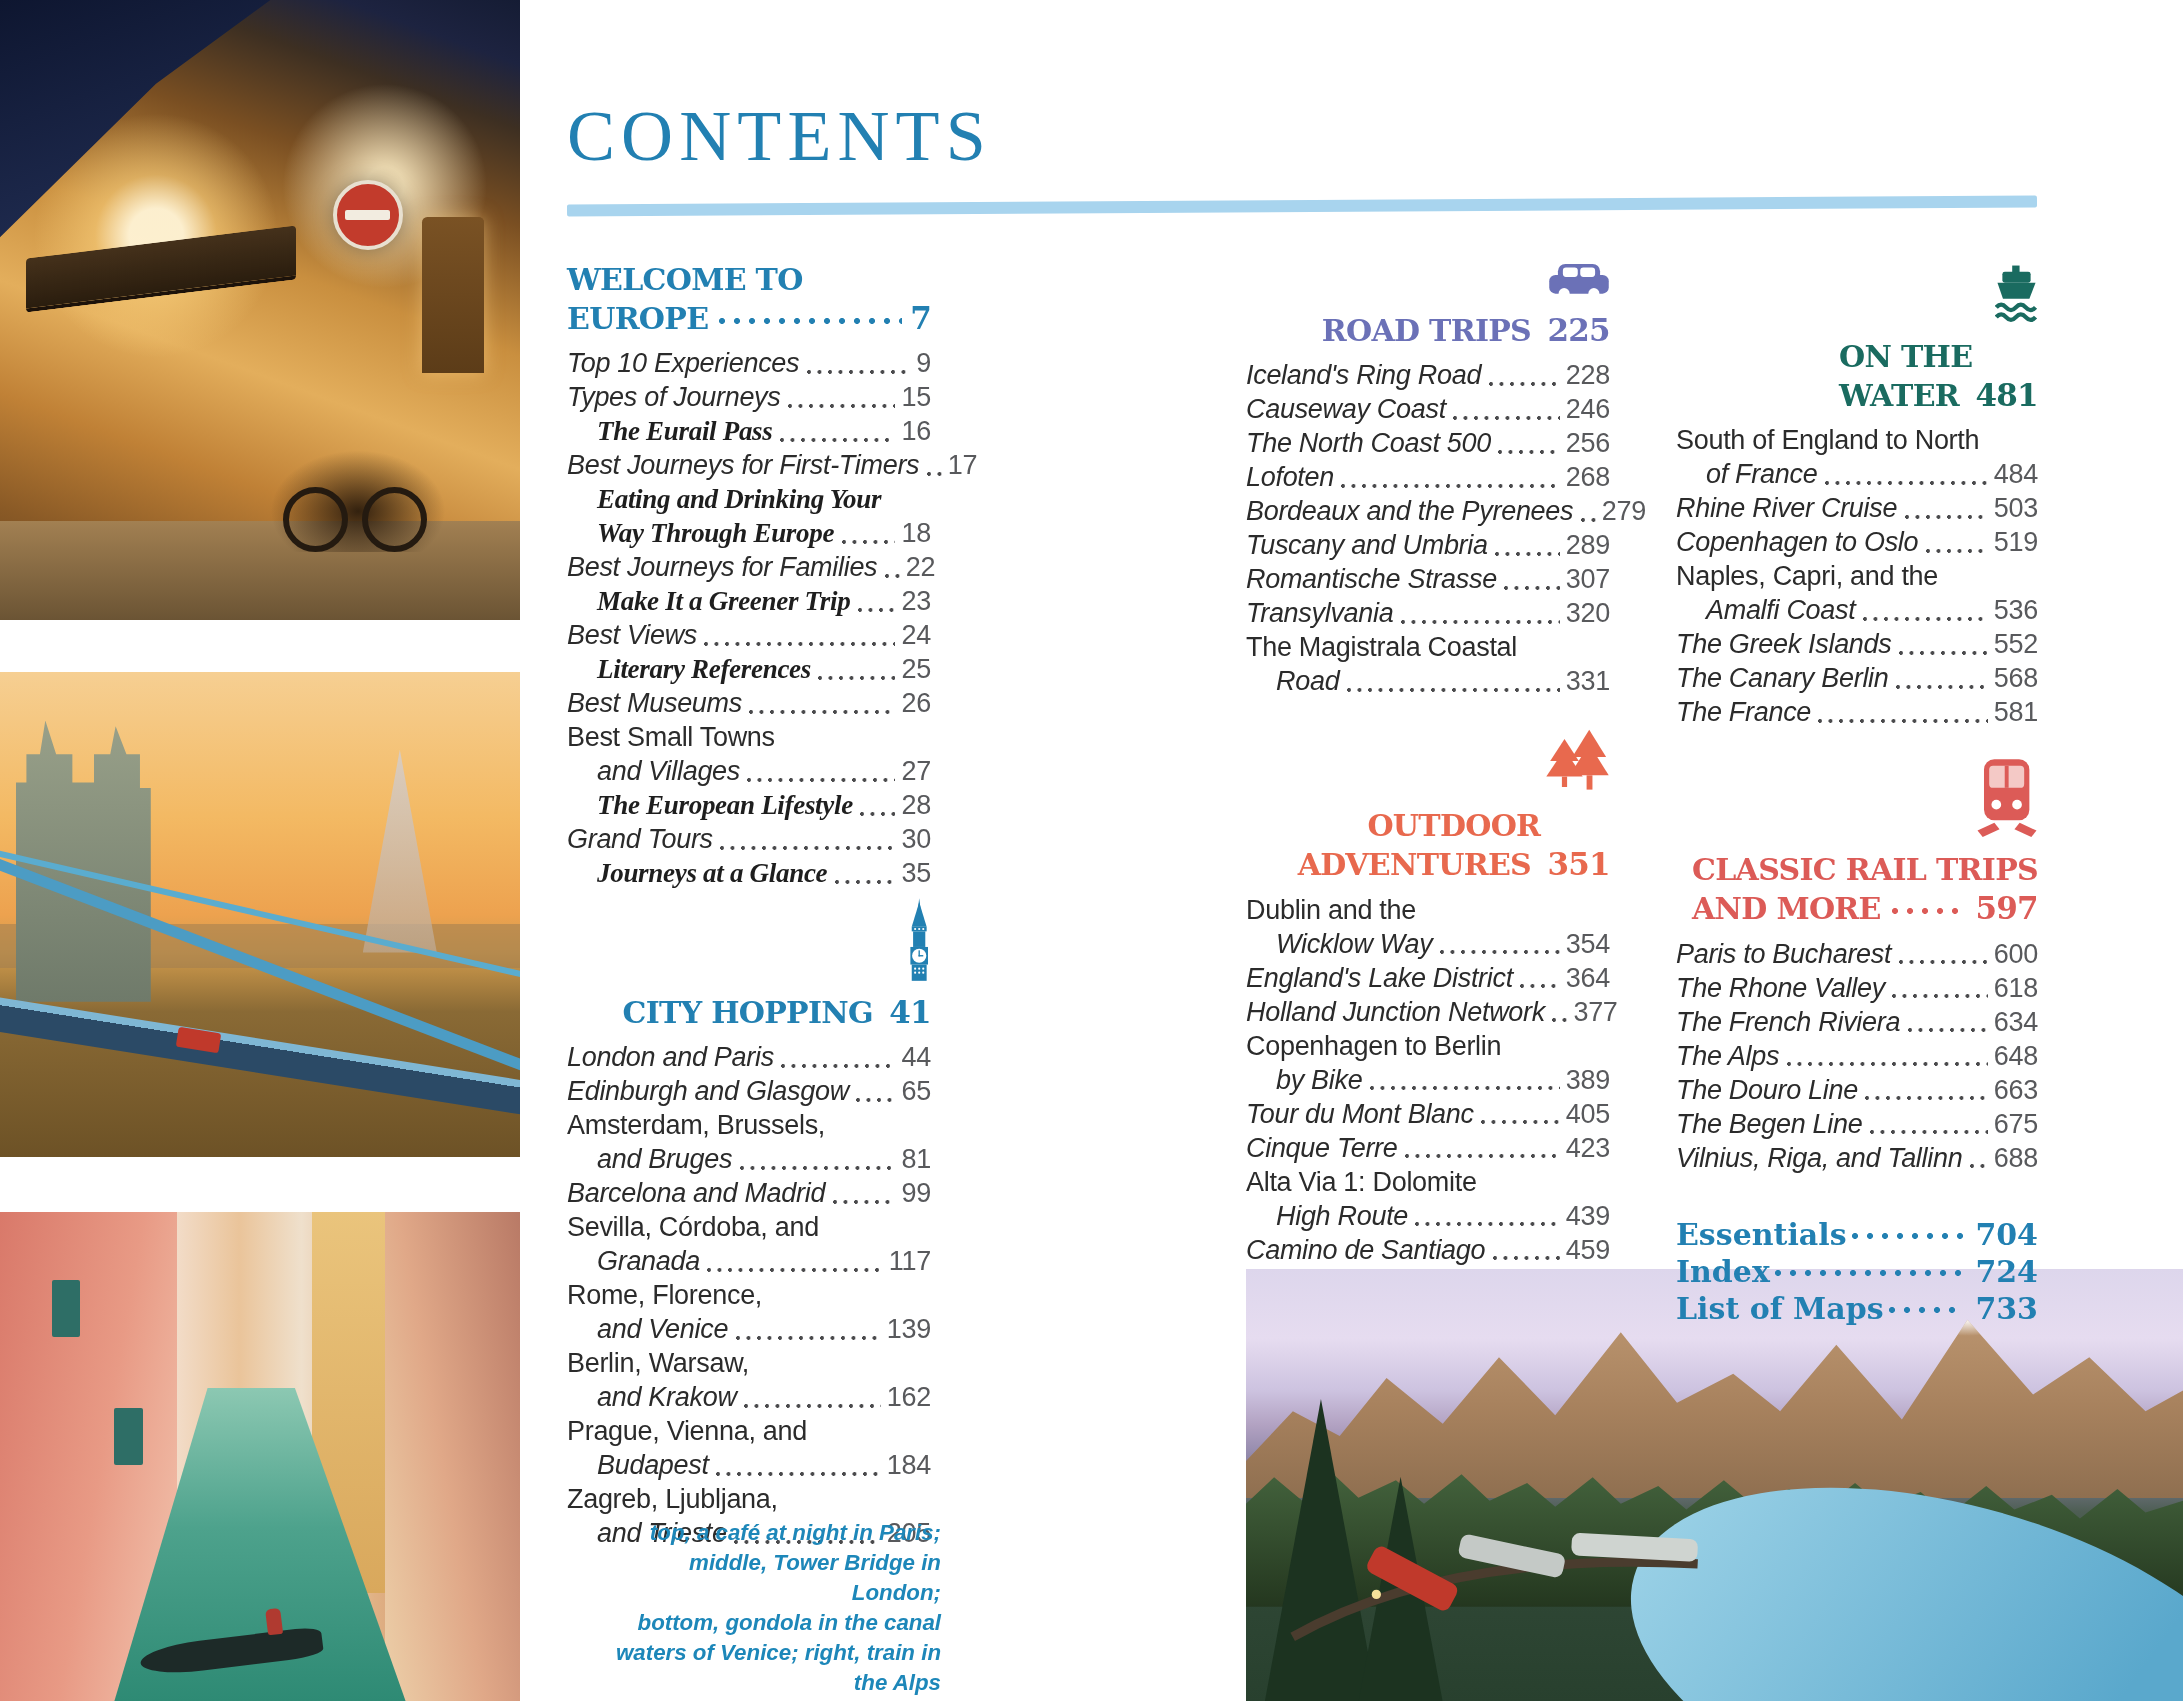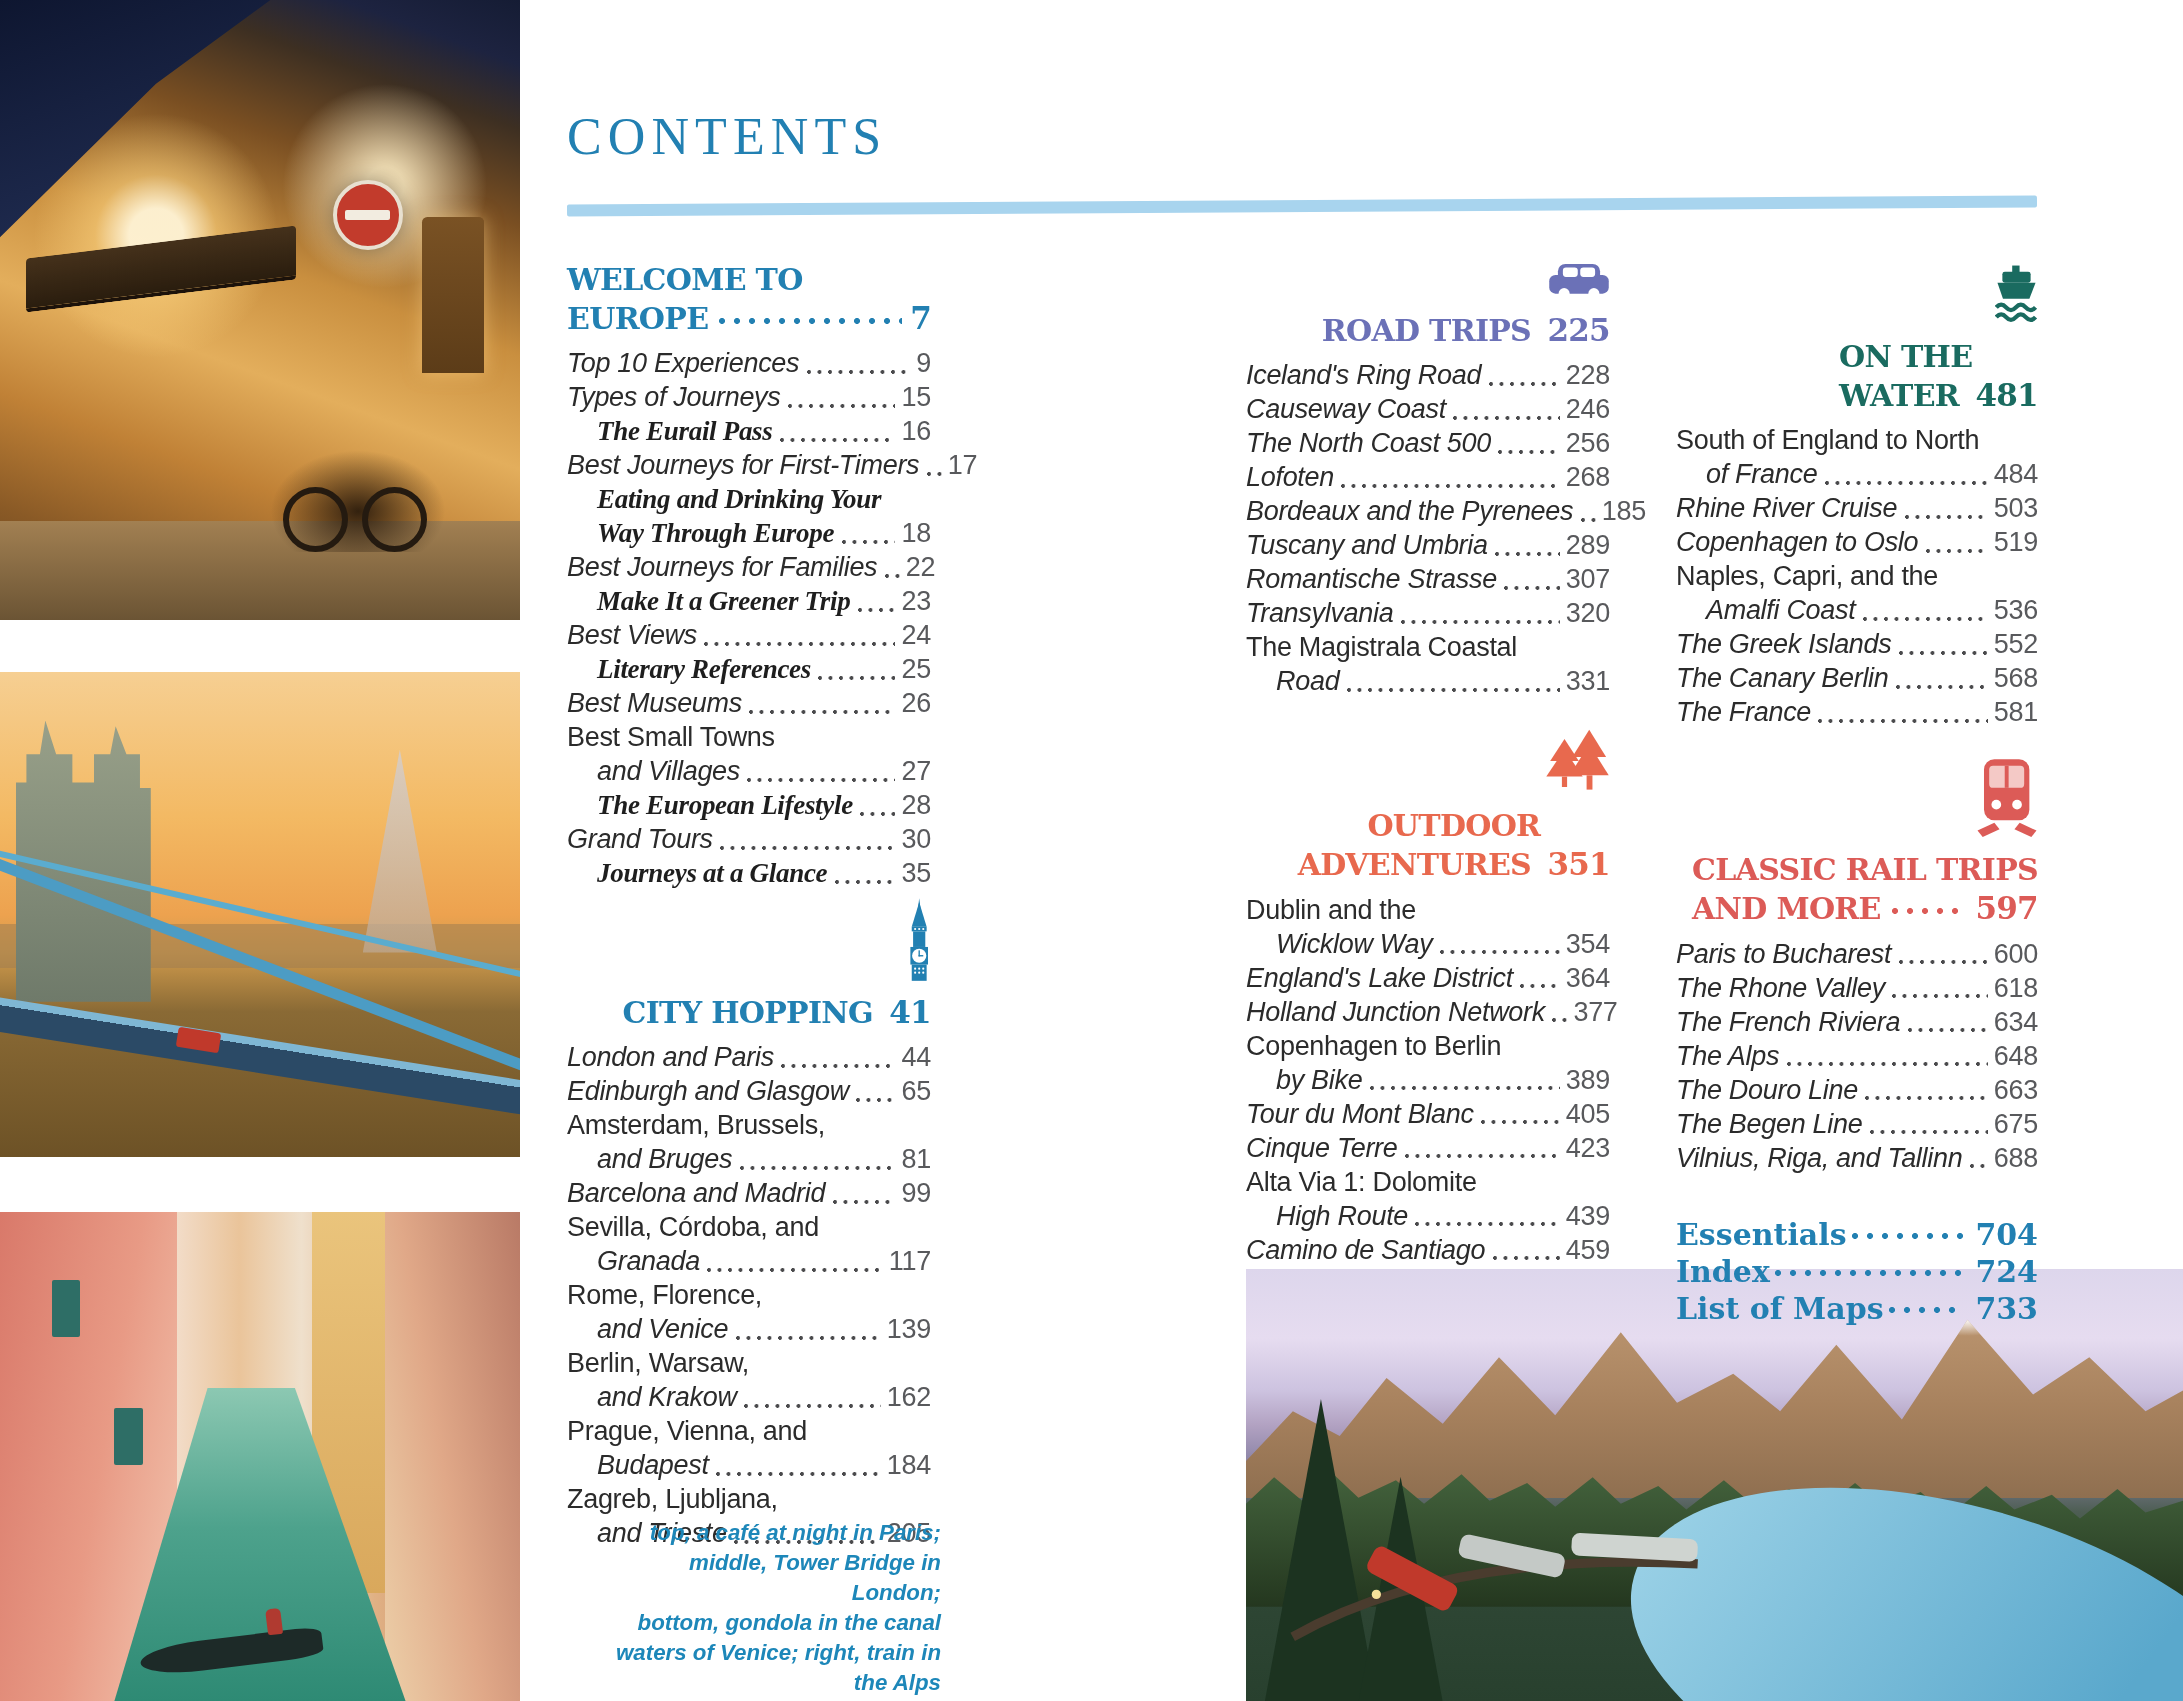--- a/index.html
+++ b/index.html
@@ -70,21 +70,21 @@
     background:linear-gradient(#46663f,#24371f);
     clip-path:polygon(0 30%,3% 12%,6% 28%,9% 8%,12% 26%,16% 14%,19% 30%,23% 10%,26% 28%,30% 16%,33% 32%,37% 12%,40% 30%,44% 18%,47% 34%,51% 14%,54% 30%,58% 20%,61% 36%,65% 16%,68% 32%,72% 22%,75% 38%,79% 18%,82% 34%,86% 24%,89% 40%,93% 20%,96% 36%,100% 28%,100% 100%,0 100%);}
   .p4-river{position:absolute;right:-12%;bottom:-30%;width:72%;height:75%;border-radius:50%;
     background:linear-gradient(110deg,#9fd4e8,#5aa8cc 70%);transform:rotate(16deg);}
   .p4-tree1,.p4-tree2{position:absolute;background:#1c3320;}
   .p4-tree1{left:2%;bottom:0;width:12%;height:70%;clip-path:polygon(50% 0,100% 100%,0 100%);}
   .p4-tree2{left:12%;bottom:0;width:9%;height:52%;clip-path:polygon(50% 0,100% 100%,0 100%);}
   .p4-rail{position:absolute;left:4%;bottom:12%;width:46%;height:46%;}
   
   #page-title{position:absolute;left:567px;top:96px;
-    font-family:"Liberation Serif",serif;font-weight:400;font-size:52px;line-height:81px;
+    font-family:"Liberation Serif",serif;font-weight:400;font-size:72px;line-height:81px;
     letter-spacing:6.1px;color:var(--blue);}
   #title-rule{position:absolute;left:567px;top:200px;width:1470px;height:12.2px;
     background:var(--rule);border-radius:2px;transform:rotate(-0.35deg);}
   
   .col{position:absolute;top:261px;}
   #col1{left:567px;width:364px;}
   #col2{left:1246px;width:364px;}
   #col3{left:1676px;width:362px;}
   
   .sec-head{font-family:"DejaVu Serif",serif;font-weight:700;font-size:30px;line-height:38px;letter-spacing:-0.7px;}
@@ -502,21 +502,21 @@
             <span class="dots"></span>
             <span class="pg">268</span>
           </div>
         </div>
 
         <div class="item">
 
           <div class="row">
             <span class="lbl">Bordeaux and the Pyrenees</span>
             <span class="dots"></span>
-            <span class="pg">185</span>
+            <span class="pg">279</span>
           </div>
         </div>
 
         <div class="item">
 
           <div class="row">
             <span class="lbl">Tuscany and Umbria</span>
             <span class="dots"></span>
             <span class="pg">289</span>
           </div>

